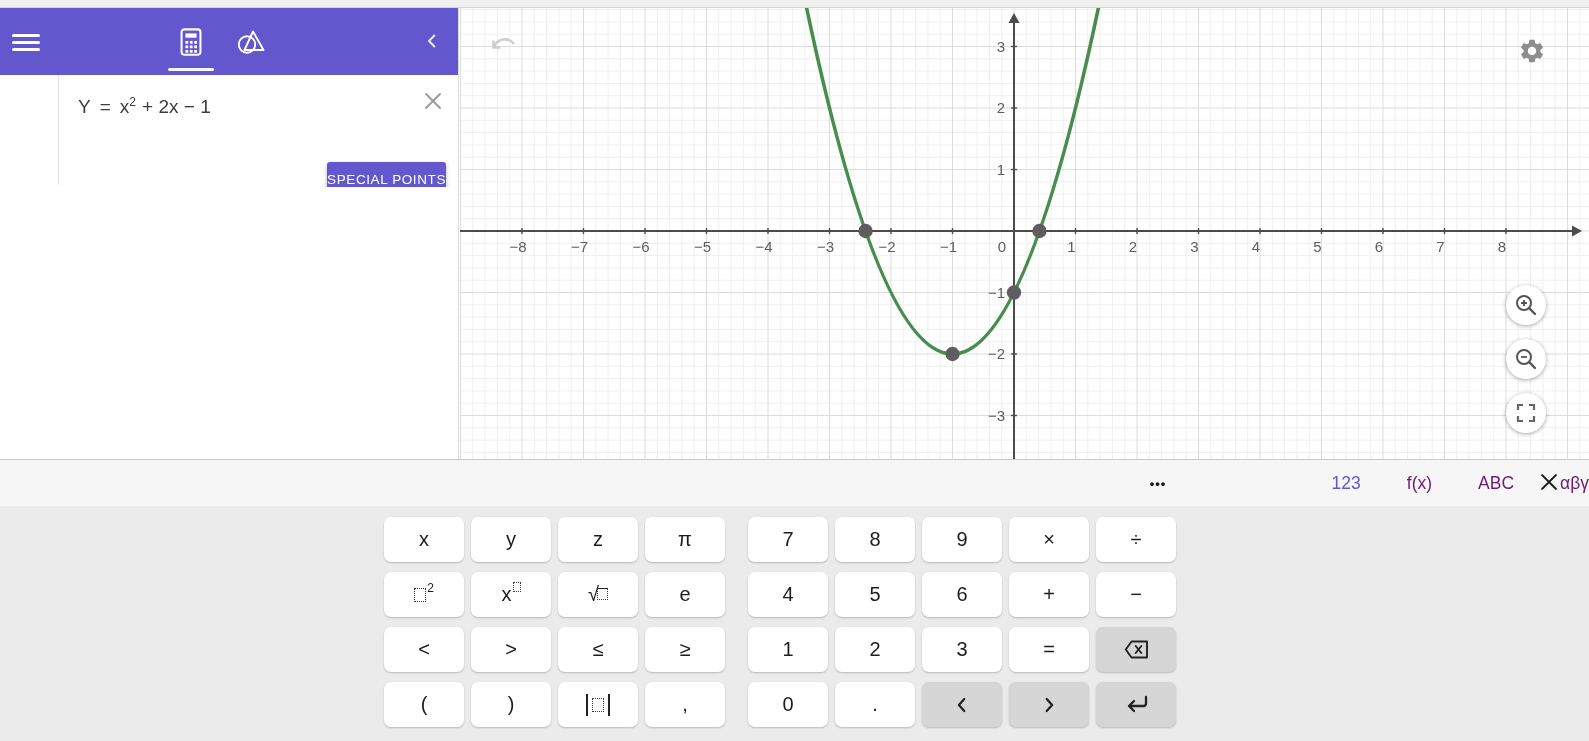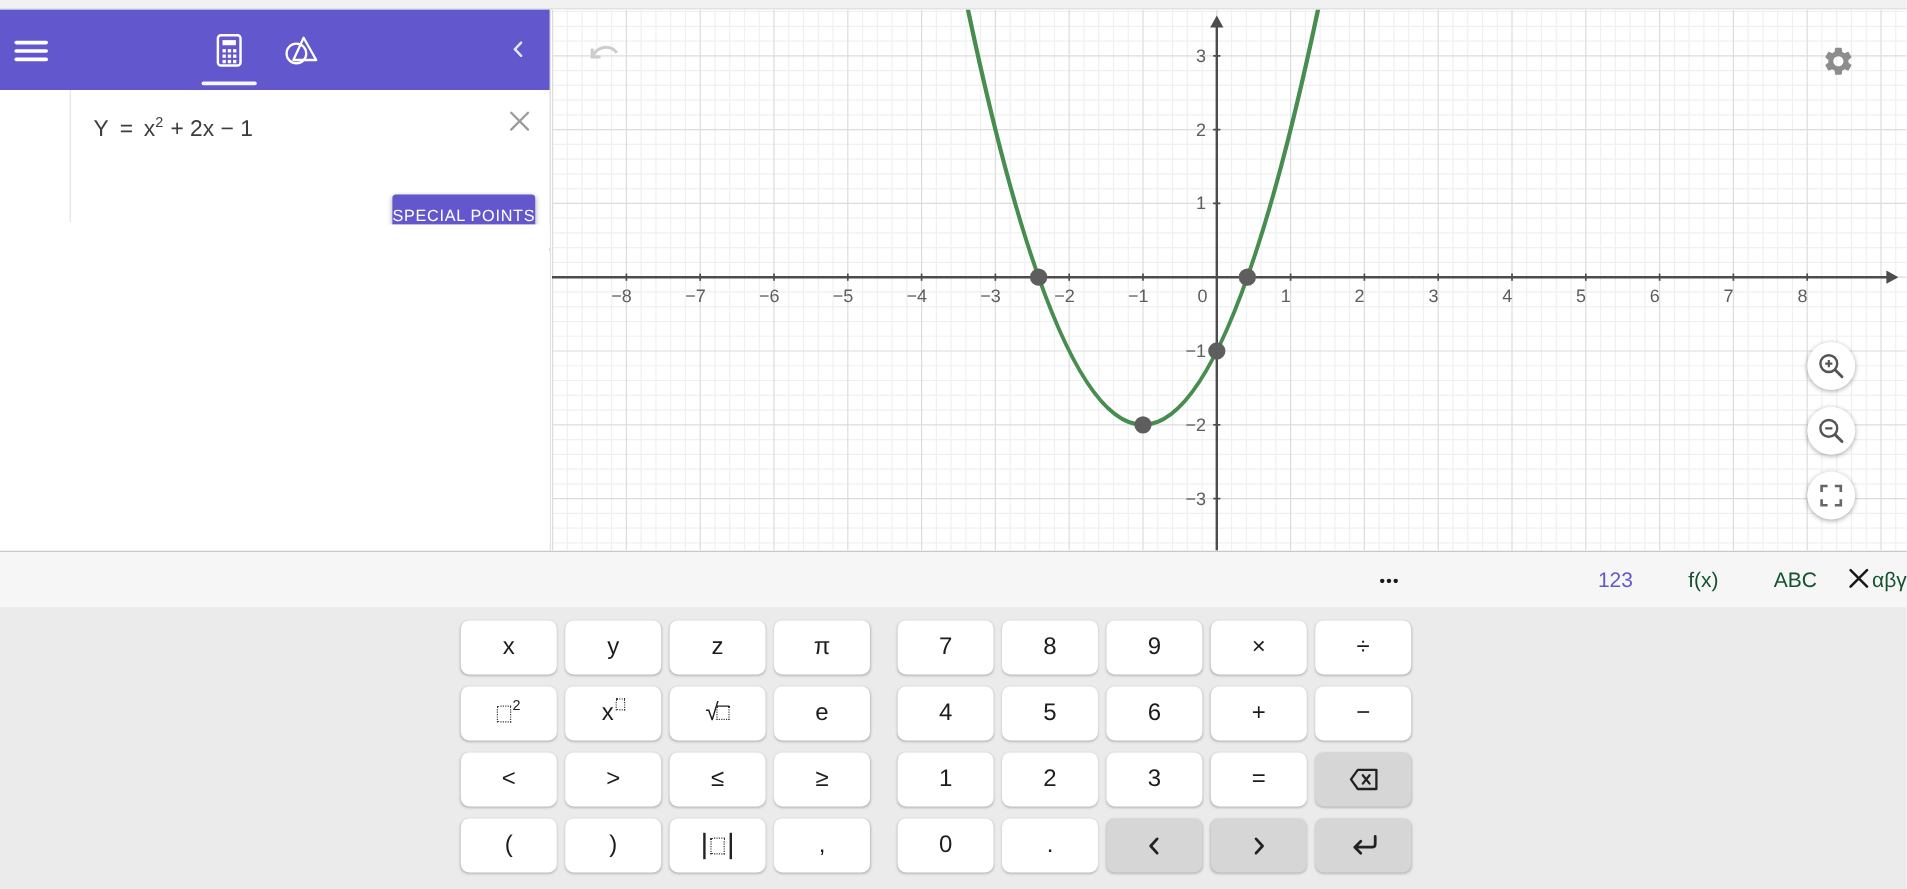--- a/index.html
+++ b/index.html
@@ -33,21 +33,21 @@
   .graph{position:absolute;left:460px;top:8px;width:1129px;height:451px;background:#fff;overflow:hidden;}
   .graph svg.plot{position:absolute;left:-1px;top:0;}
   .undo{position:absolute;left:28px;top:26px;width:32px;height:24px;}
   .gear{position:absolute;right:43px;top:29px;width:28px;height:28px;background:none;border:none;cursor:pointer;}
   .zoom-stack{position:absolute;right:43px;top:277px;display:flex;flex-direction:column;gap:14px;}
   .zoom-stack button{width:40px;height:40px;border-radius:50%;background:#fff;border:none;cursor:pointer;box-shadow:0 1px 4px rgba(0,0,0,.35);display:flex;align-items:center;justify-content:center;}
 
   
   .keyboard{position:absolute;left:0;top:459px;width:1589px;height:282px;background:#ebebeb;border-top:1px solid #c9c9c9;}
   .kb-tabbar{position:relative;height:46px;background:#f6f6f6;display:flex;align-items:center;gap:46px;padding-left:399px;justify-content:flex-end;}
-  .kb-tab{background:none;border:none;font-size:17.5px;color:#14532d;cursor:pointer;}
+  .kb-tab{background:none;border:none;font-size:17.5px;color:#701a75;cursor:pointer;}
   .kb-tab.active{color:var(--purple);}
   .kb-more{position:absolute;left:1136px;top:0;height:46px;width:44px;background:none;border:none;font-size:13px;letter-spacing:1px;color:#1a1a1a;cursor:pointer;font-weight:bold;}
   .kb-close{position:absolute;right:28px;top:11px;width:24px;height:24px;background:none;border:none;cursor:pointer;}
   .kb-keys{position:absolute;left:384px;top:57px;display:flex;flex-direction:column;gap:10px;}
   .kb-row{display:flex;gap:7px;}
   .key{width:80px;height:45px;background:#fff;border:none;border-radius:7px;box-shadow:0 1px 2px rgba(0,0,0,.22);font-size:20px;color:#1c1c1c;cursor:pointer;display:flex;align-items:center;justify-content:center;}
   .key.sep{margin-left:16px;}
   .key.gray{background:var(--keygray);}
   .key .ksup{font-size:12px;vertical-align:8px;margin-left:1px;position:relative;top:-7px;}
   .dbox{display:inline-block;width:12px;height:14px;border:1.6px dotted #3a3a3a;}

